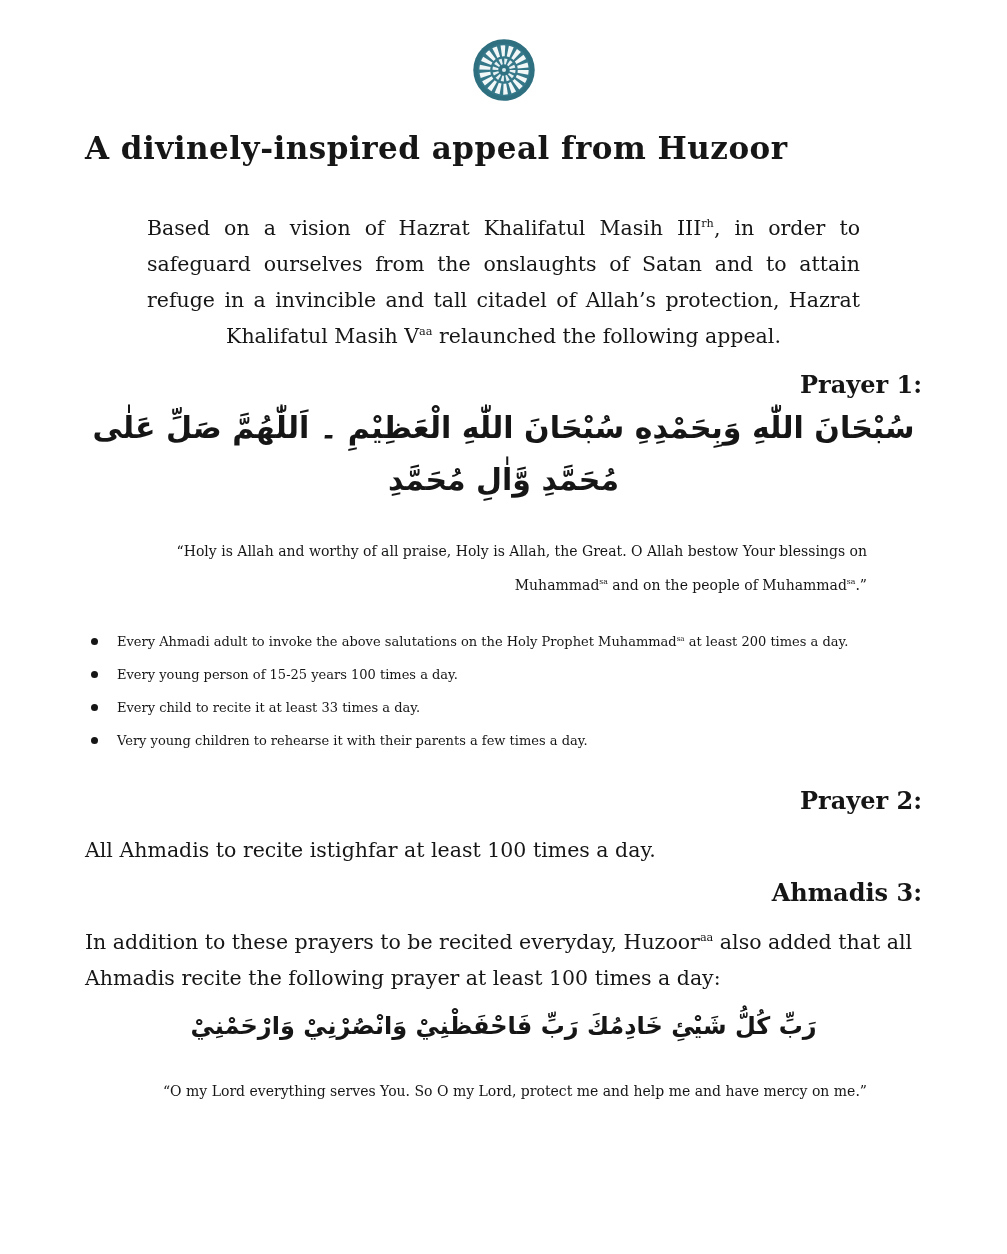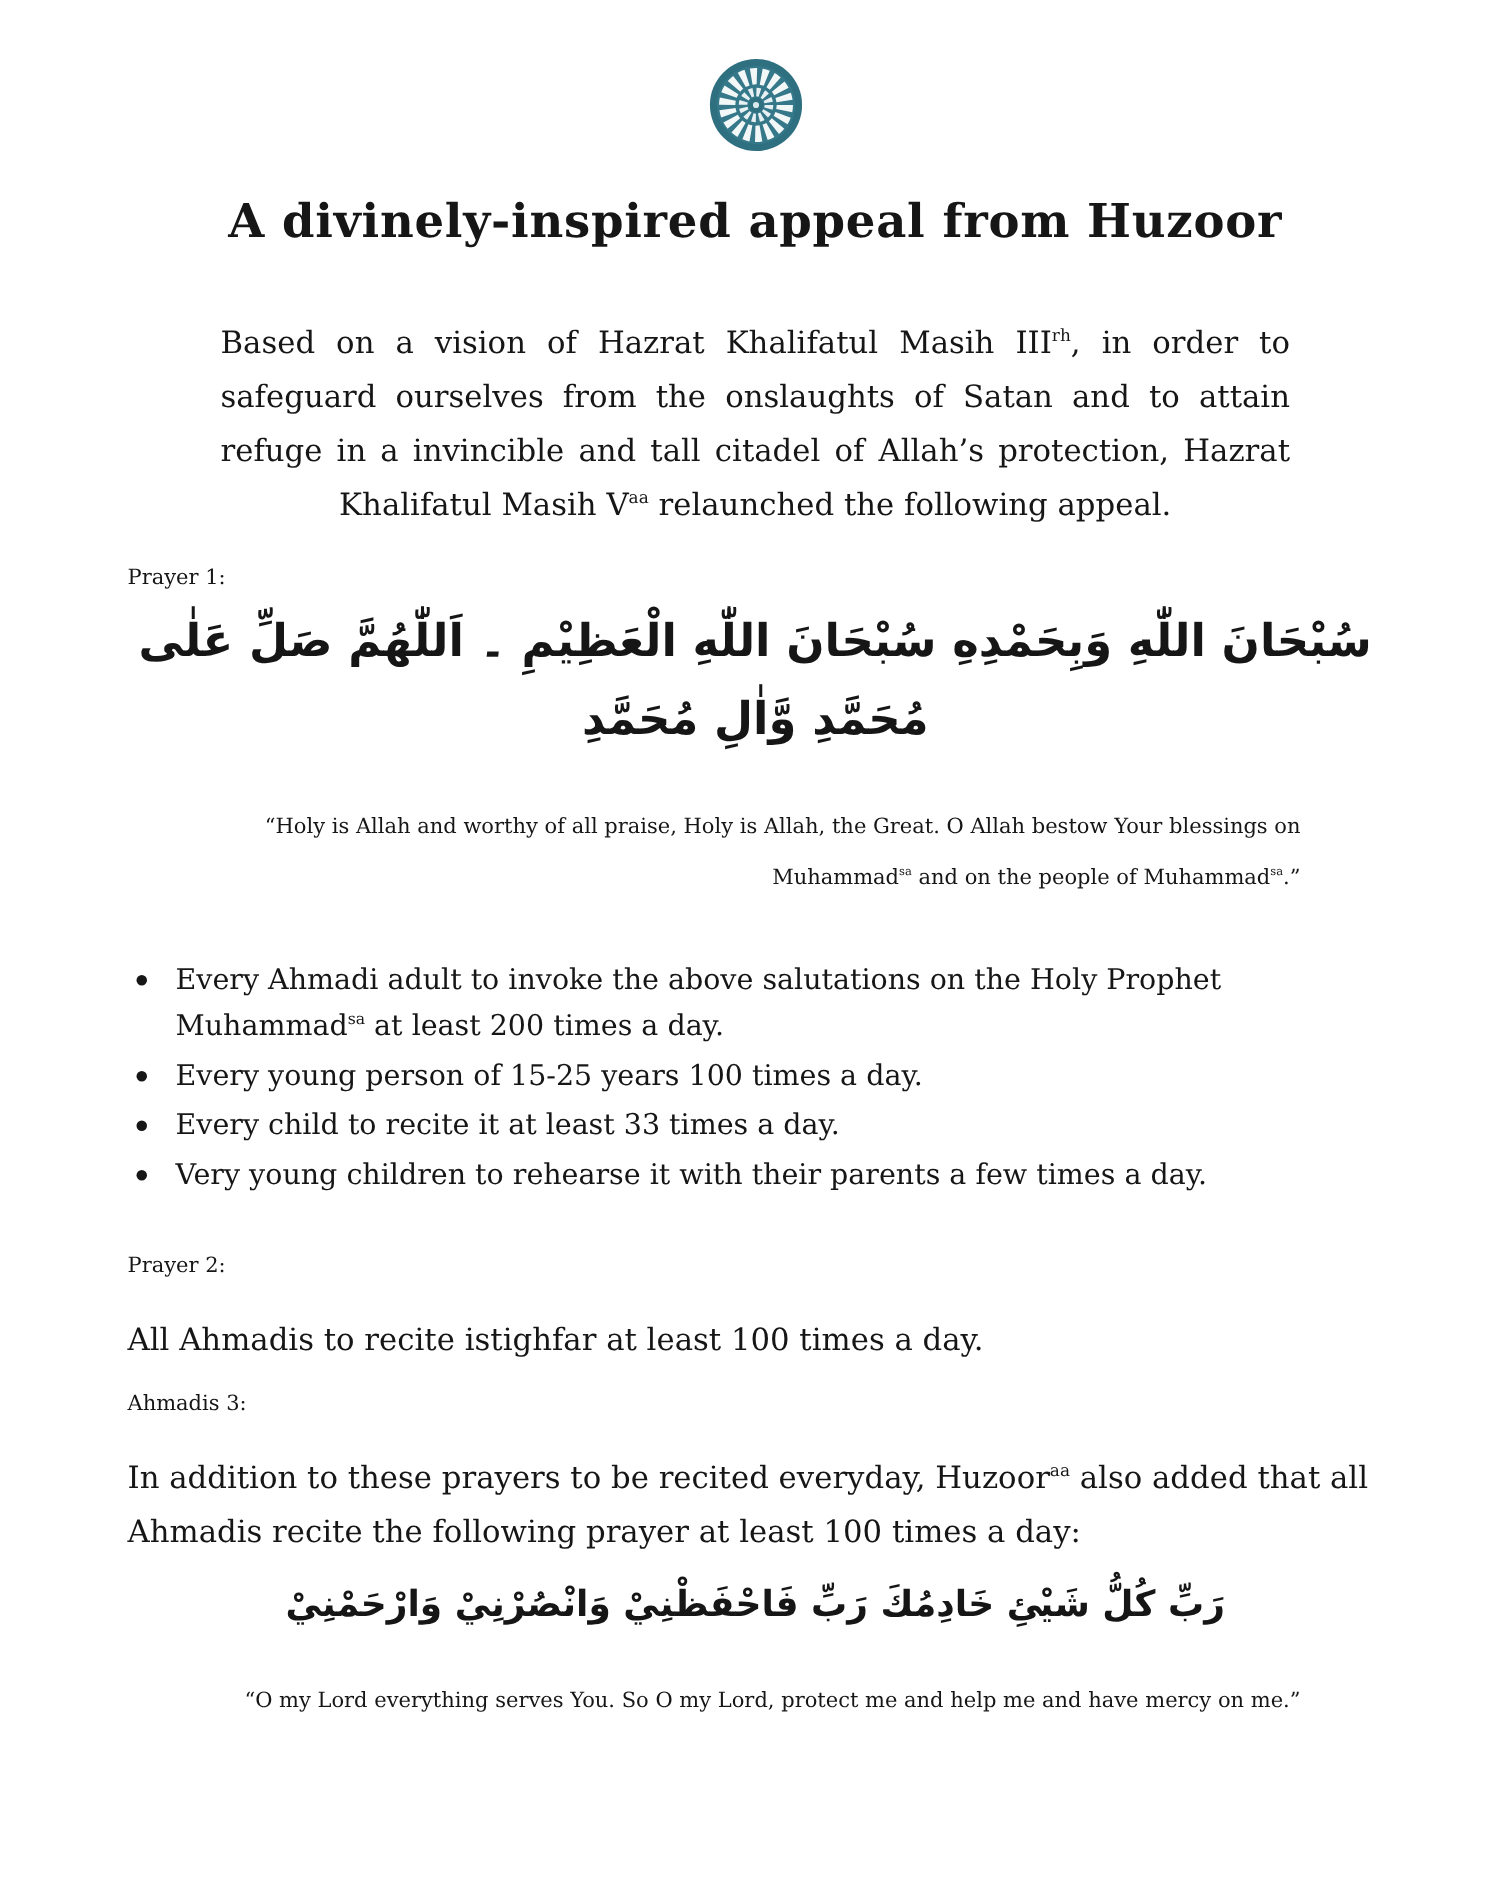--- a/index.html
+++ b/index.html
@@ -16,61 +16,61 @@
     width: 1007px;
     height: 1254px;
     padding: 38px 85px 20px 85px;
   }
   .logo-wrap {
     text-align: center;
     margin-bottom: 20px;
   }
   .logo-wrap svg { display: inline-block; }
   h1.title {
-    text-align: center;
+    text-align: left;
     font-size: 31px;
     font-weight: bold;
     letter-spacing: 0.5px;
     line-height: 44px;
     margin-bottom: 40px;
   }
   .intro {
     font-size: 20.5px;
     line-height: 36px;
     text-align: justify;
     text-align-last: center;
     padding: 0 62px;
     margin-bottom: 16px;
   }
   .prayer-heading {
-    text-align: left;
-    font-weight: normal;
-    font-size: 14px;
+    text-align: right;
+    font-weight: bold;
+    font-size: 24px;
     line-height: 30px;
   }
   .arabic {
     direction: rtl;
     text-align: center;
     font-family: "DejaVu Sans", sans-serif;
     font-weight: bold;
     font-size: 30px;
     line-height: 52px;
     margin: 2px 0 0 0;
   }
   .translation {
     text-align: right;
     font-size: 14px;
     line-height: 34px;
     padding: 0 55px;
     margin-top: 28px;
   }
   ul.instructions {
     list-style: none;
-    margin-top: 36px;
-    font-size: 19px;
+    margin-top: 24px;
+    font-size: 13px;
     line-height: 31px;
   }
   ul.instructions li {
     position: relative;
     padding-left: 32px;
     margin-bottom: 2px;
   }
   ul.instructions li::before {
     content: "";
     position: absolute;

